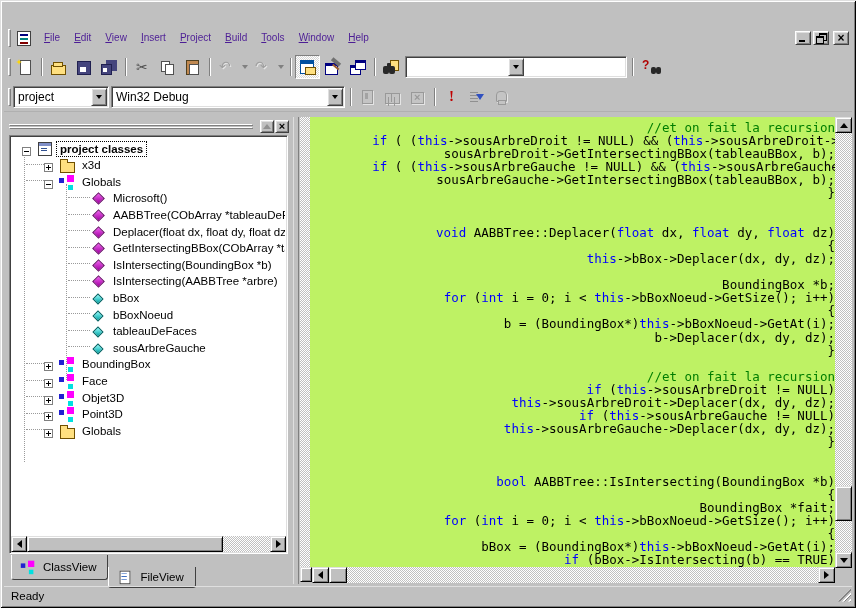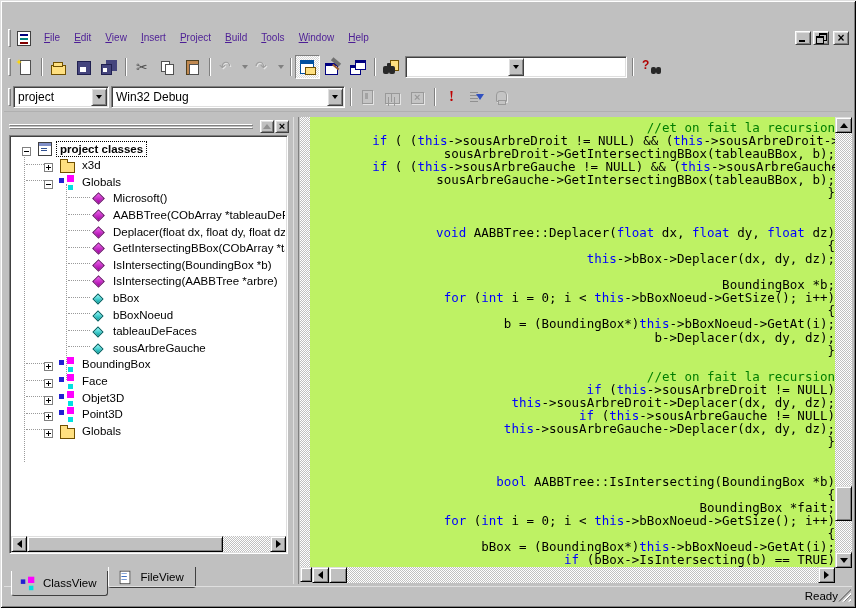--- a/index.html
+++ b/index.html
@@ -134,36 +134,36 @@
   .arr{display:block;width:0;height:0;}
   .arr.up{border-left:4px solid transparent;border-right:4px solid transparent;border-bottom:5px solid #000;}
   .arr.down{border-left:4px solid transparent;border-right:4px solid transparent;border-top:5px solid #000;}
   .arr.left{border-top:4px solid transparent;border-bottom:4px solid transparent;border-right:5px solid #000;}
   .arr.right{border-top:4px solid transparent;border-bottom:4px solid transparent;border-left:5px solid #000;}
   #tree-hscroll{position:absolute;left:1px;right:1px;bottom:1px;height:16px;}
   
   #workspace-tabs{position:absolute;left:4px;bottom:2px;height:27px;display:flex;align-items:flex-start;}
   .wtab{display:flex;align-items:center;gap:4px;padding:2px 8px;background:#c0c0c0;height:21px;margin-top:12px;
     border:1px solid;border-color:#c0c0c0 #404040 #404040 #fff;border-top:none;border-radius:0 0 3px 3px;font-size:11.5px;}
-  .wtab.active{height:25px;margin-top:16px;background:#c0c0c0;border-color:#c0c0c0 #404040 #404040 #fff;z-index:2;}
+  .wtab.active{height:25px;margin-top:0;background:#c0c0c0;border-color:#c0c0c0 #404040 #404040 #fff;z-index:2;}
   .wtab .ticon{margin-right:0;transform:scale(.9);}
   
   #edit-margin{position:absolute;left:300px;top:117px;width:10px;height:450px;}
   #code-area{position:absolute;left:310px;top:117px;width:525px;height:450px;background:#bef264;overflow:hidden;
     font-family:"DejaVu Sans Mono",monospace;font-size:12.5px;line-height:13.1px;padding:4px 0 0 2px;text-align:right;}
   .cl{white-space:pre;color:#000;}
   .cl .k{color:#0000ff;}
   .cl .c{color:#007d00;}
   #edit-vscroll{position:absolute;left:835px;top:117px;width:17px;height:451px;}
   #edit-hscroll{position:absolute;left:300px;top:567px;width:535px;height:17px;}
   .corner{position:absolute;left:835px;top:568px;width:17px;height:16px;background:#c0c0c0;}
   .splitbox{position:absolute;left:0;top:0;width:12px;height:15px;background:#c0c0c0;border:1px solid;border-color:#dfdfdf #000 #000 #dfdfdf;box-shadow:inset 1px 1px 0 #fff, inset -1px -1px 0 #808080;}
   #splitter{position:absolute;left:293px;top:117px;width:6px;height:467px;background:#c0c0c0;border-left:1px solid #dfdfdf;border-right:1px solid #808080;}
   
-  #statusbar{position:absolute;left:4px;right:4px;bottom:4px;height:18px;border-top:1px solid #dfdfdf;display:flex;align-items:center;text-align:right;}
+  #statusbar{position:absolute;left:4px;right:4px;bottom:4px;height:18px;border-top:1px solid #dfdfdf;display:flex;align-items:center;}
   #status-text{font-size:11.5px;padding-left:7px;color:#000;flex:1;}
   .sizegrip{width:13px;height:13px;margin:0 1px 1px 0;clip-path:polygon(100% 0,100% 100%,0 100%);
     background:repeating-linear-gradient(135deg,#fff 0 1px,#808080 1px 2px,#c0c0c0 2px 4px);}
 </style>
 </head>
 <body>
 
 <div id="window">
 
 

